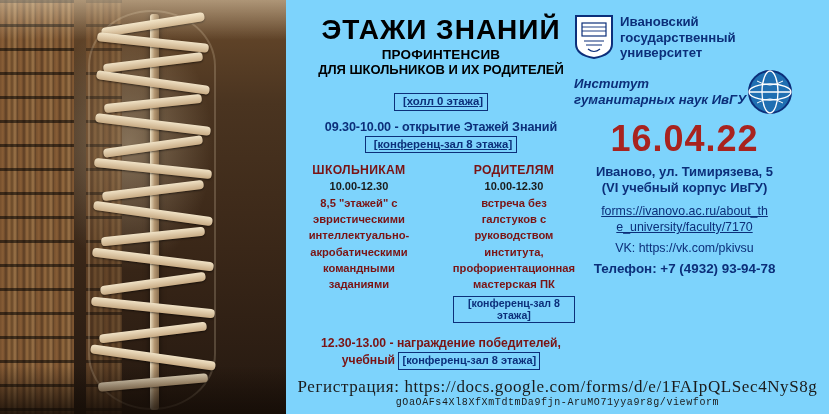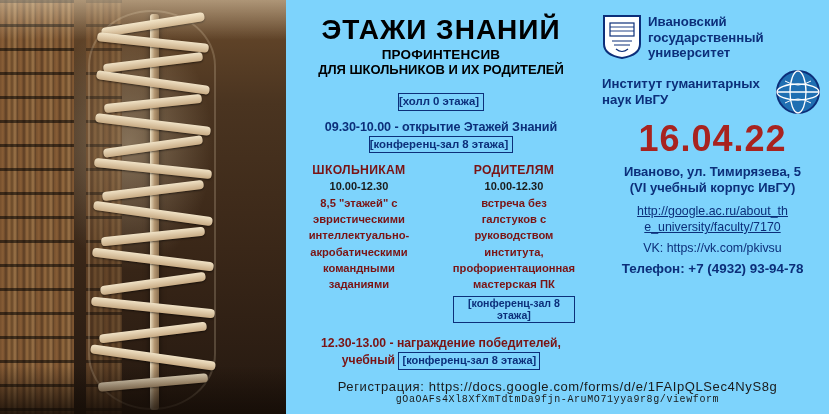--- a/index.html
+++ b/index.html
@@ -141,23 +141,24 @@
     font-size: 11.4px;
     margin-top: 1px;
   }
   .sched .boxrow {
     display: flex;
     justify-content: center;
   }
   .sched .box {
     display: inline-block;
     border: 1px solid #0c2f7a;
-    padding: 0px 4px 1px 0;
+    padding: 0px 4px 1px 8px;
     margin-top: 2px;
     line-height: 1.25;
+    text-decoration: underline;
   }
   .sched .grp { margin-bottom: 9px; }
 
   .twocol {
     display: flex;
     margin-top: 10px;
     color: #7a1414;
     font-weight: bold;
     text-align: center;
   }
@@ -202,21 +203,21 @@
     border: 1px solid #0c2f7a;
     color: #0c2f7a;
     font-size: 11px;
     padding: 0 3px 1px 3px;
     font-weight: bold;
   }
 
   
   .right {
     position: absolute;
-    left: 596px; top: 0;
+    left: 568px; top: 0;
     width: 233px;
     height: 370px;
     text-align: center;
   }
   .brandrow {
     display: flex;
     align-items: center;
     justify-content: flex-start;
     margin-top: 14px;
     padding-left: 6px;
@@ -232,20 +233,21 @@
     font-size: 13.2px;
     line-height: 1.18;
     text-align: left;
   }
   .brandrow2 {
     display: flex;
     align-items: center;
     justify-content: space-between;
     margin-top: 8px;
     padding: 0 8px 0 6px;
+    font-style: italic;
   }
   .brandtext2 {
     color: #0c2f7a;
     font-weight: bold;
     font-size: 13.2px;
     line-height: 1.18;
     text-align: left;
   }
   .logo-circle {
     width: 46px; height: 46px;
@@ -292,23 +294,23 @@
     position: absolute;
     left: 286px; top: 370px;
     width: 543px; height: 44px;
     display: flex;
     flex-direction: column;
     align-items: center;
     justify-content: center;
     color: #1b1b1b;
   }
   .footer .l1 {
-    font-size: 13px;
+    font-size: 17px;
     letter-spacing: 0.6px;
-    font-family: Liberation Sans, sans-serif;
+    font-family: Liberation Serif, serif;
   }
   .footer .l2 {
     font-size: 10px;
     letter-spacing: 0.6px;
     font-family: "Liberation Mono", monospace;
   }
 </style>
 </head>
 <body>
 
@@ -415,21 +417,21 @@
     </div>
 
     <div class="bigdate">16.04.22</div>
 
     <div class="addr">
       <div>Иваново, ул. Тимирязева, 5</div>
       <div>(VI учебный корпус ИвГУ)</div>
     </div>
 
     <div class="links">
-      <div class="u">http://google.ac.ru/about_th</div>
+      <div class="u">forms://ivanovo.ac.ru/about_th</div>
       <div class="u">e_university/faculty/7170</div>
     </div>
 
     <div class="vk">VK: https://vk.com/pkivsu</div>
 
     <div class="phone">Телефон: +7 (4932) 93-94-78</div>
   </div>
 
   <div class="footer">
     <div class="l1">Регистрация: https://docs.google.com/forms/d/e/1FAIpQLSec4NyS8g</div>

